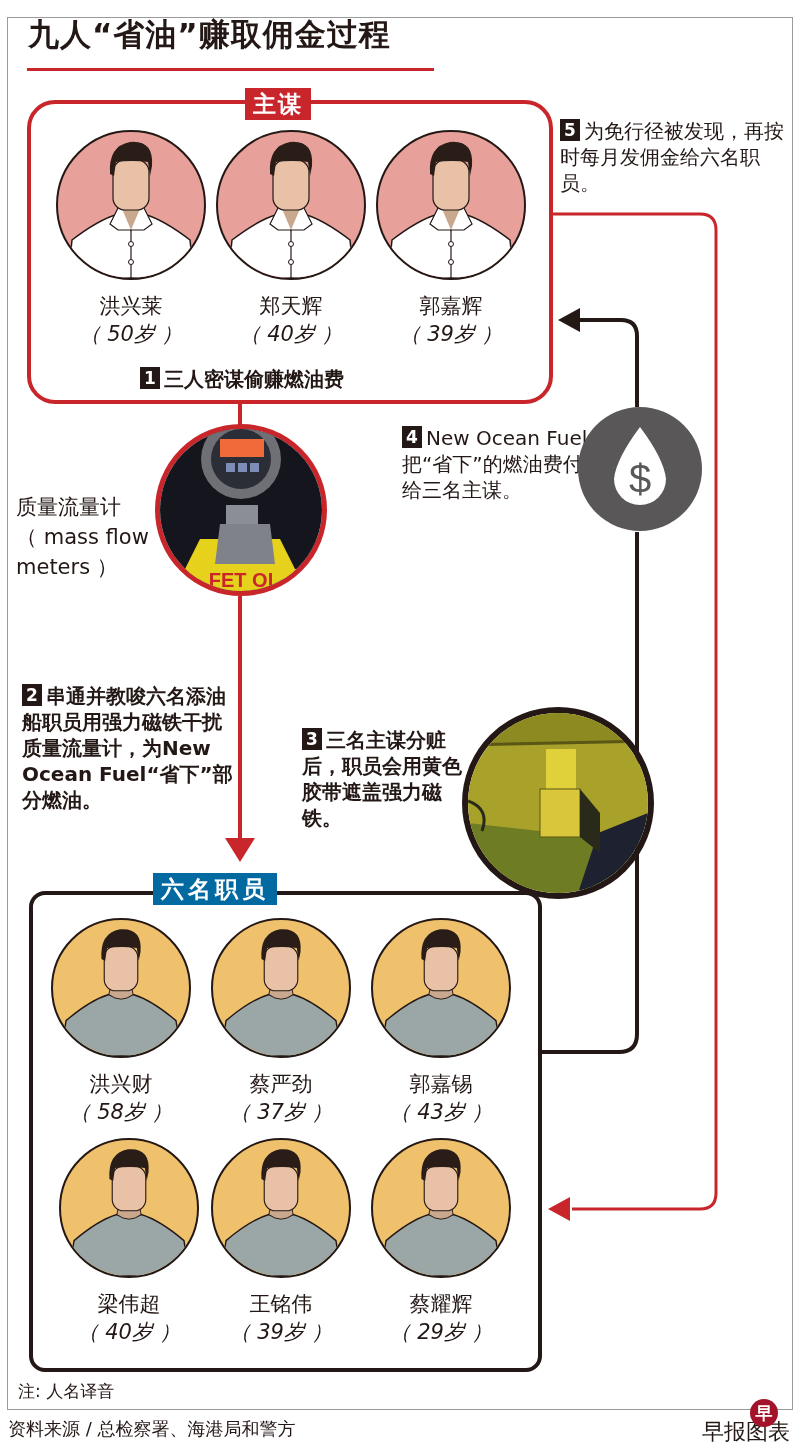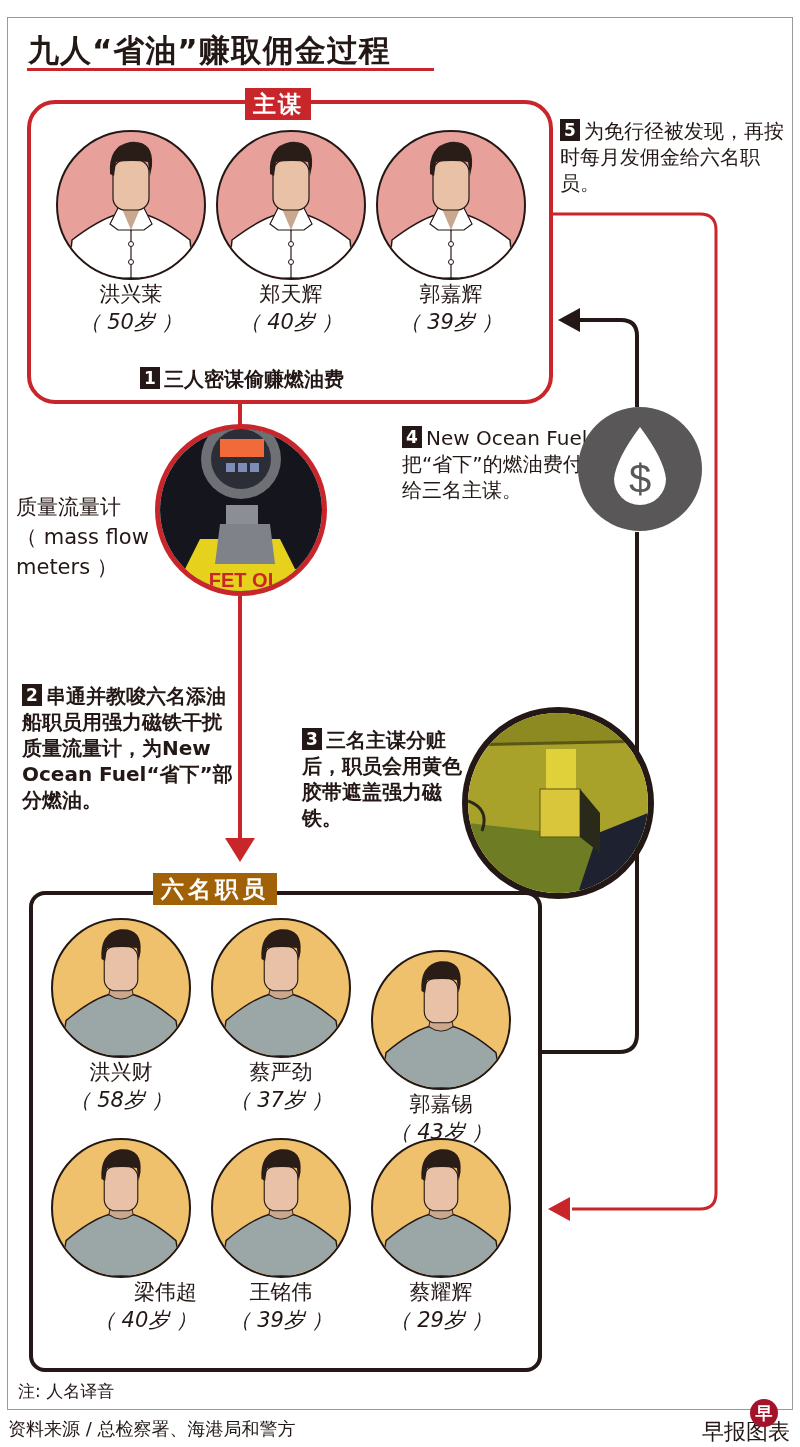--- a/index.html
+++ b/index.html
@@ -1,35 +1,35 @@
 <!DOCTYPE html>
 <html><head>
 <meta charset="utf-8">
 <style>
   html, body { margin:0; padding:0; background:#fff; }
   body { width:800px; height:1447px; position:relative; overflow:hidden;
          font-family:"DejaVu Sans","Liberation Sans",sans-serif; color:#231815; }
   .frame { position:absolute; left:7px; top:17px; width:786px; height:1393px;
            border:1px solid #9a9a9a; box-sizing:border-box; }
-  .title { position:absolute; left:28px; top:30px; font-size:31px; font-weight:bold;
+  .title { position:absolute; left:28px; top:14px; font-size:31px; font-weight:bold;
            letter-spacing:1px; color:#231815; }
   .title-rule { position:absolute; left:27px; top:68px; width:407px; height:3px; background:#c8262b; }
   .box-red { position:absolute; left:27px; top:100px; width:526px; height:304px;
              border:4px solid #c8262b; border-radius:28px; box-sizing:border-box; }
   .box-black { position:absolute; left:29px; top:891px; width:513px; height:481px;
                border:4px solid #231815; border-radius:16px; box-sizing:border-box; }
   .tag { position:absolute; color:#fff; font-weight:bold; font-size:23px;
          padding:0 8px; line-height:32px; letter-spacing:2px; }
   .tag.red { background:#c8262b; left:245px; top:88px; }
-  .tag.black { background:#a16207; left:153px; top:873px; letter-spacing:4px; }
+  .tag.black { background:#0369a1; left:153px; top:873px; letter-spacing:4px; }
   .person { position:absolute; width:152px; text-align:center; }
   .avatar { width:150px; height:150px; border-radius:50%; border:2px solid #231815;
             box-sizing:border-box; overflow:hidden; position:relative; margin:0 auto; }
   .avatar svg { display:block; }
-  .pname { font-size:21px; line-height:28px; color:#231815; }
+  .pname { font-size:21px; margin-top:12px; line-height:28px; color:#231815; }
   .page { font-size:21px; line-height:28px; color:#231815;font-style:italic; }
   .num { display:inline-block; background:#231815; color:#fff; font-weight:bold;
          font-size:17px; width:20px; height:22px; line-height:22px; text-align:center;
          margin-right:4px; vertical-align:2px; }
   .step { position:absolute; font-size:20px; line-height:26px; color:#231815; }
   .step1 { left:140px; top:366px; font-weight:bold; font-size:20px; }
   .step2 { left:22px; top:683px; width:215px; font-weight:bold; }
   .step3 { left:302px; top:727px; width:160px; font-weight:bold; }
   .step4 { left:380px; top:425px; width:200px;margin-left:22px; }
   .step5 { left:560px; top:118px; width:225px; }
@@ -208,34 +208,34 @@
       <path d="M8,146 L14,108 Q40,86 60,80 Q73,88 86,80 Q106,86 132,108 L138,146 Z" fill="#9aa7a6" stroke="#231815" stroke-width="1.5"></path>
       <path d="M60,80 Q73,90 86,80 L84,70 L62,70 Z" fill="#c9a88e" stroke="#231815" stroke-width="1"></path>
       <rect x="55" y="28" width="36" height="48" rx="12" fill="#e9c1a6" stroke="#231815" stroke-width="1.2"></rect>
       <path d="M52,42 Q50,14 72,10 Q96,8 94,34 L92,44 L90,30 Q74,28 58,30 L56,44 Z" fill="#2a1d18"></path>
     </svg>
   </div>
   <div class="pname">蔡严劲</div>
   <div class="page">（ 37岁 ）</div>
 </div>
 
-<div class="person" style="left:365px; top:950px;">
+<div class="person" style="left:365px; top:918px;">
   <div class="avatar" style="background:#f0c16c; width:140px; height:140px;">
     <svg width="136" height="136" viewBox="0 0 146 146">
       <path d="M8,146 L14,108 Q40,86 60,80 Q73,88 86,80 Q106,86 132,108 L138,146 Z" fill="#9aa7a6" stroke="#231815" stroke-width="1.5"></path>
       <path d="M60,80 Q73,90 86,80 L84,70 L62,70 Z" fill="#c9a88e" stroke="#231815" stroke-width="1"></path>
       <rect x="55" y="28" width="36" height="48" rx="12" fill="#e9c1a6" stroke="#231815" stroke-width="1.2"></rect>
       <path d="M52,42 Q50,14 72,10 Q96,8 94,34 L92,44 L90,30 Q74,28 58,30 L56,44 Z" fill="#2a1d18"></path>
     </svg>
   </div>
   <div class="pname">郭嘉锡</div>
   <div class="page">（ 43岁 ）</div>
 </div>
 
-<div class="person" style="left:45px; top:1138px;text-align:right;">
+<div class="person" style="left:53px; top:1138px;">
   <div class="avatar" style="background:#f0c16c; width:140px; height:140px;">
     <svg width="136" height="136" viewBox="0 0 146 146">
       <path d="M8,146 L14,108 Q40,86 60,80 Q73,88 86,80 Q106,86 132,108 L138,146 Z" fill="#9aa7a6" stroke="#231815" stroke-width="1.5"></path>
       <path d="M60,80 Q73,90 86,80 L84,70 L62,70 Z" fill="#c9a88e" stroke="#231815" stroke-width="1"></path>
       <rect x="55" y="28" width="36" height="48" rx="12" fill="#e9c1a6" stroke="#231815" stroke-width="1.2"></rect>
       <path d="M52,42 Q50,14 72,10 Q96,8 94,34 L92,44 L90,30 Q74,28 58,30 L56,44 Z" fill="#2a1d18"></path>
     </svg>
   </div>
   <div class="pname">梁伟超</div>
   <div class="page">（ 40岁 ）</div>

